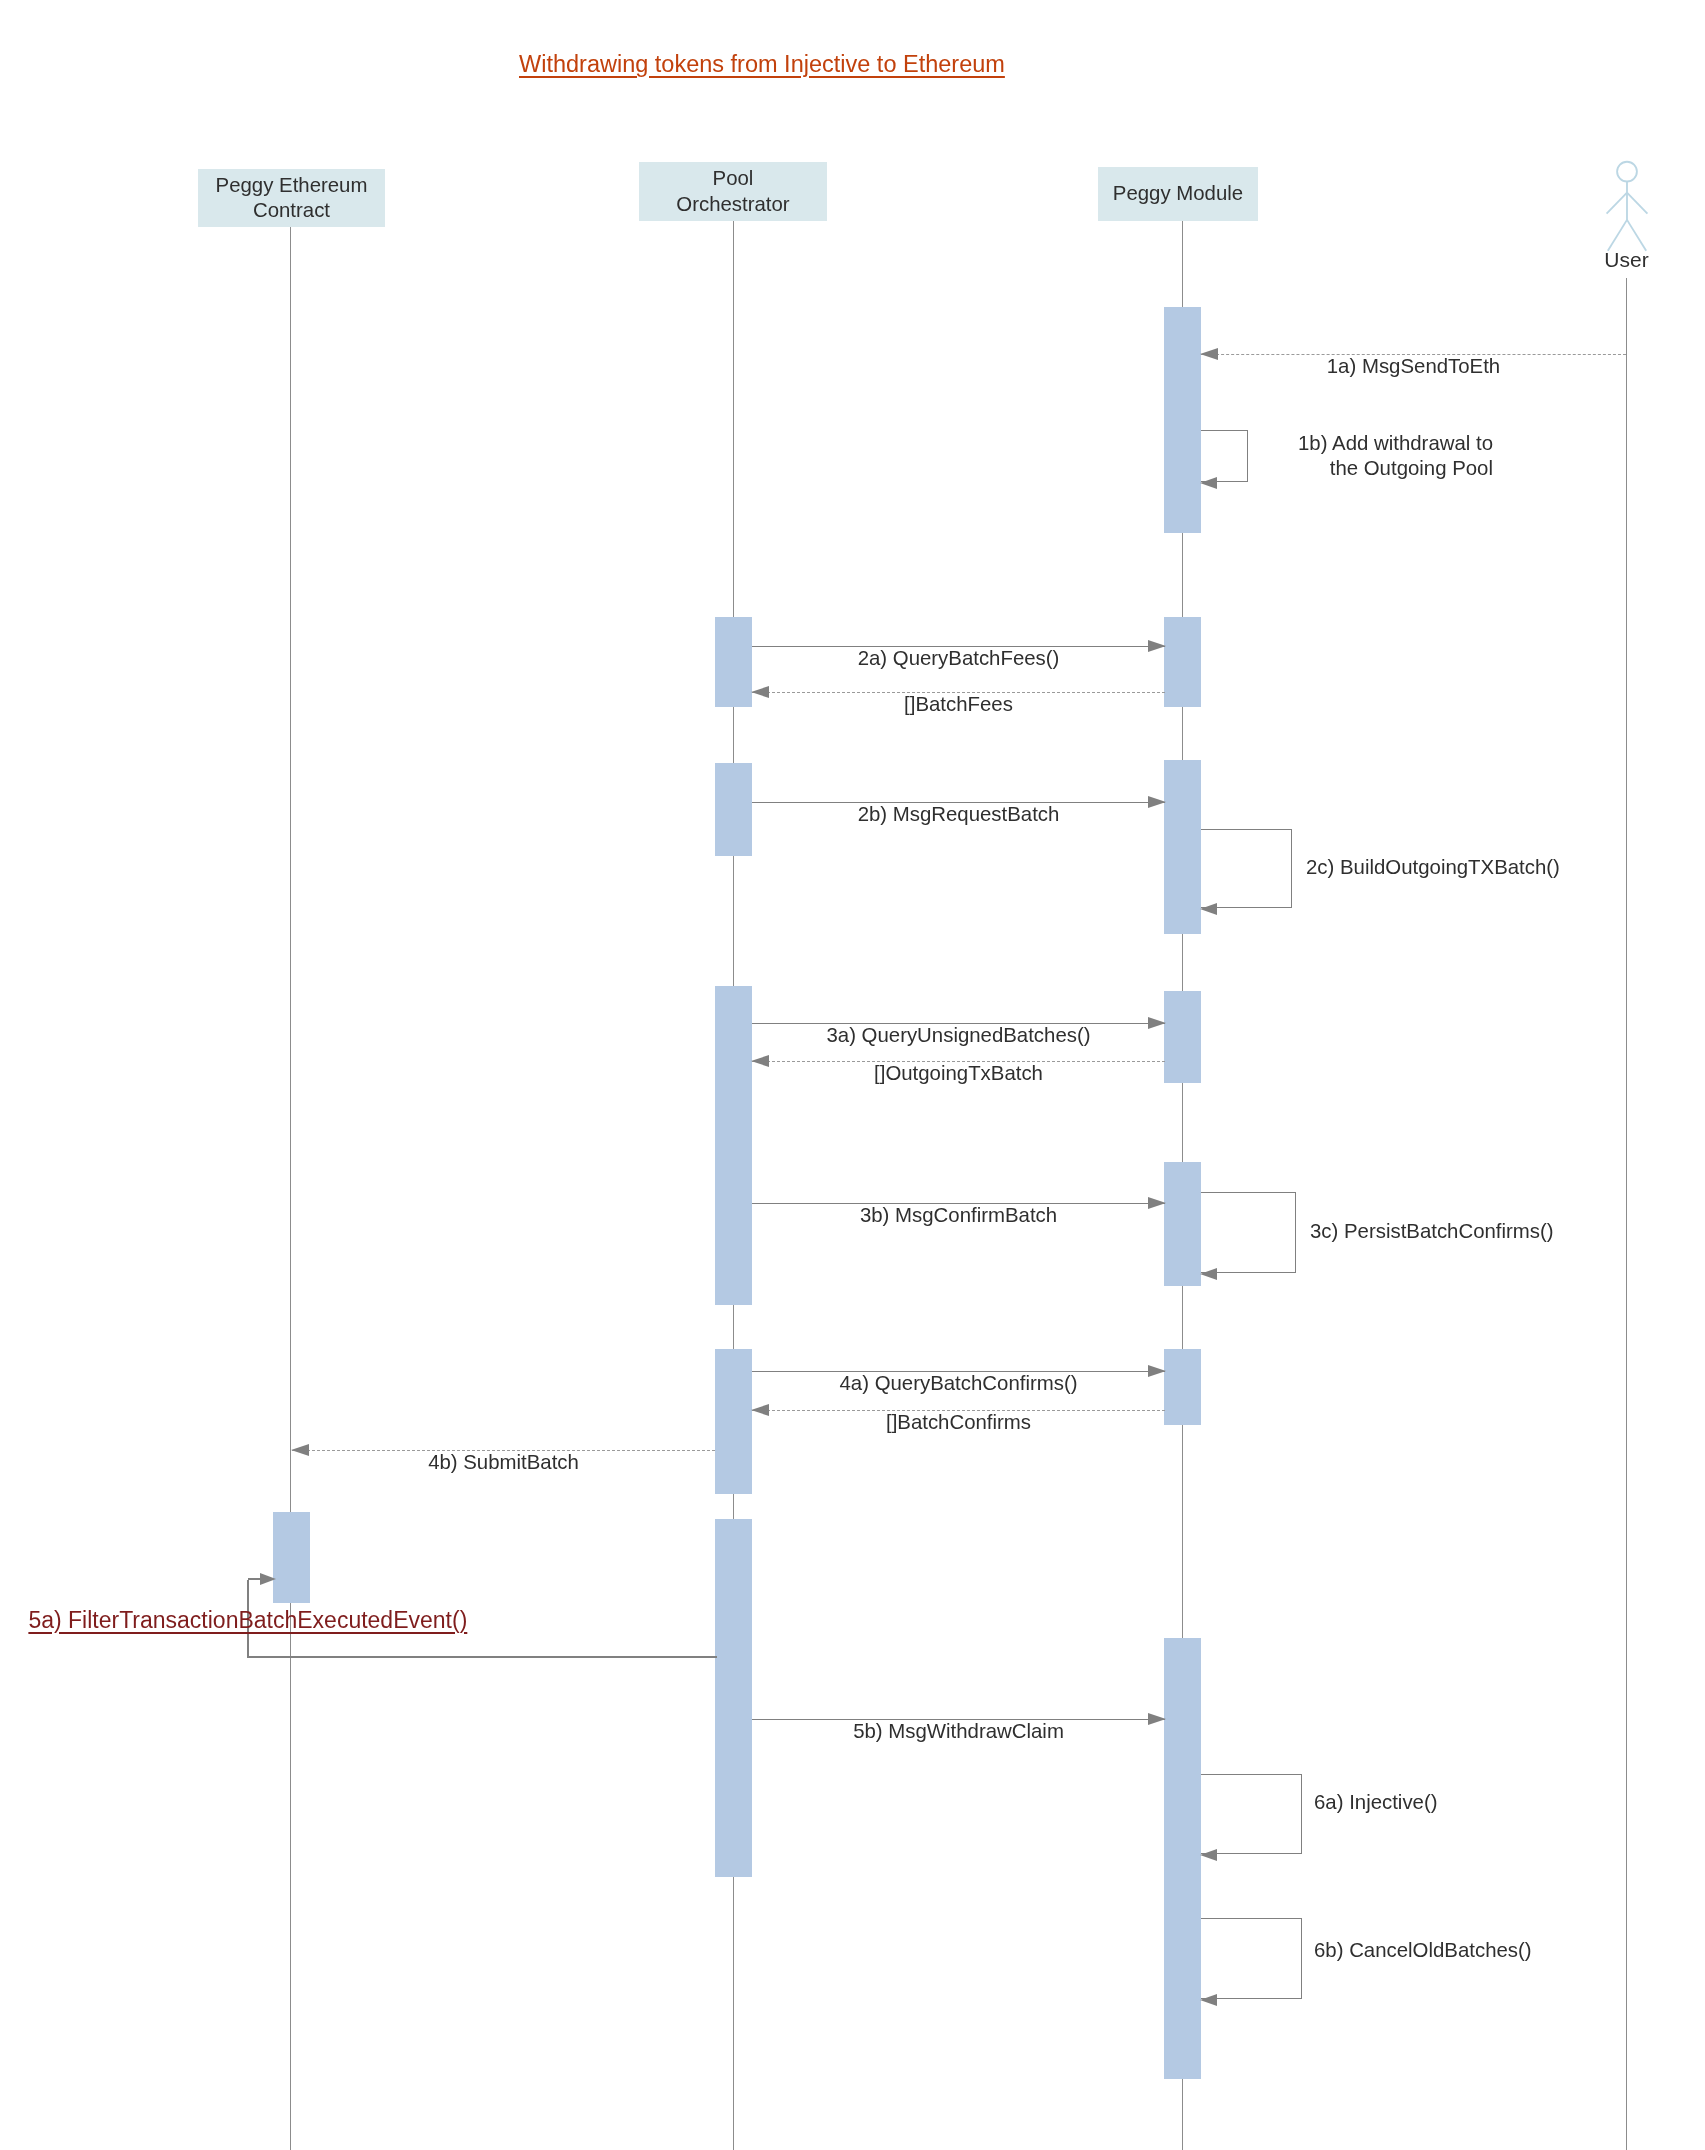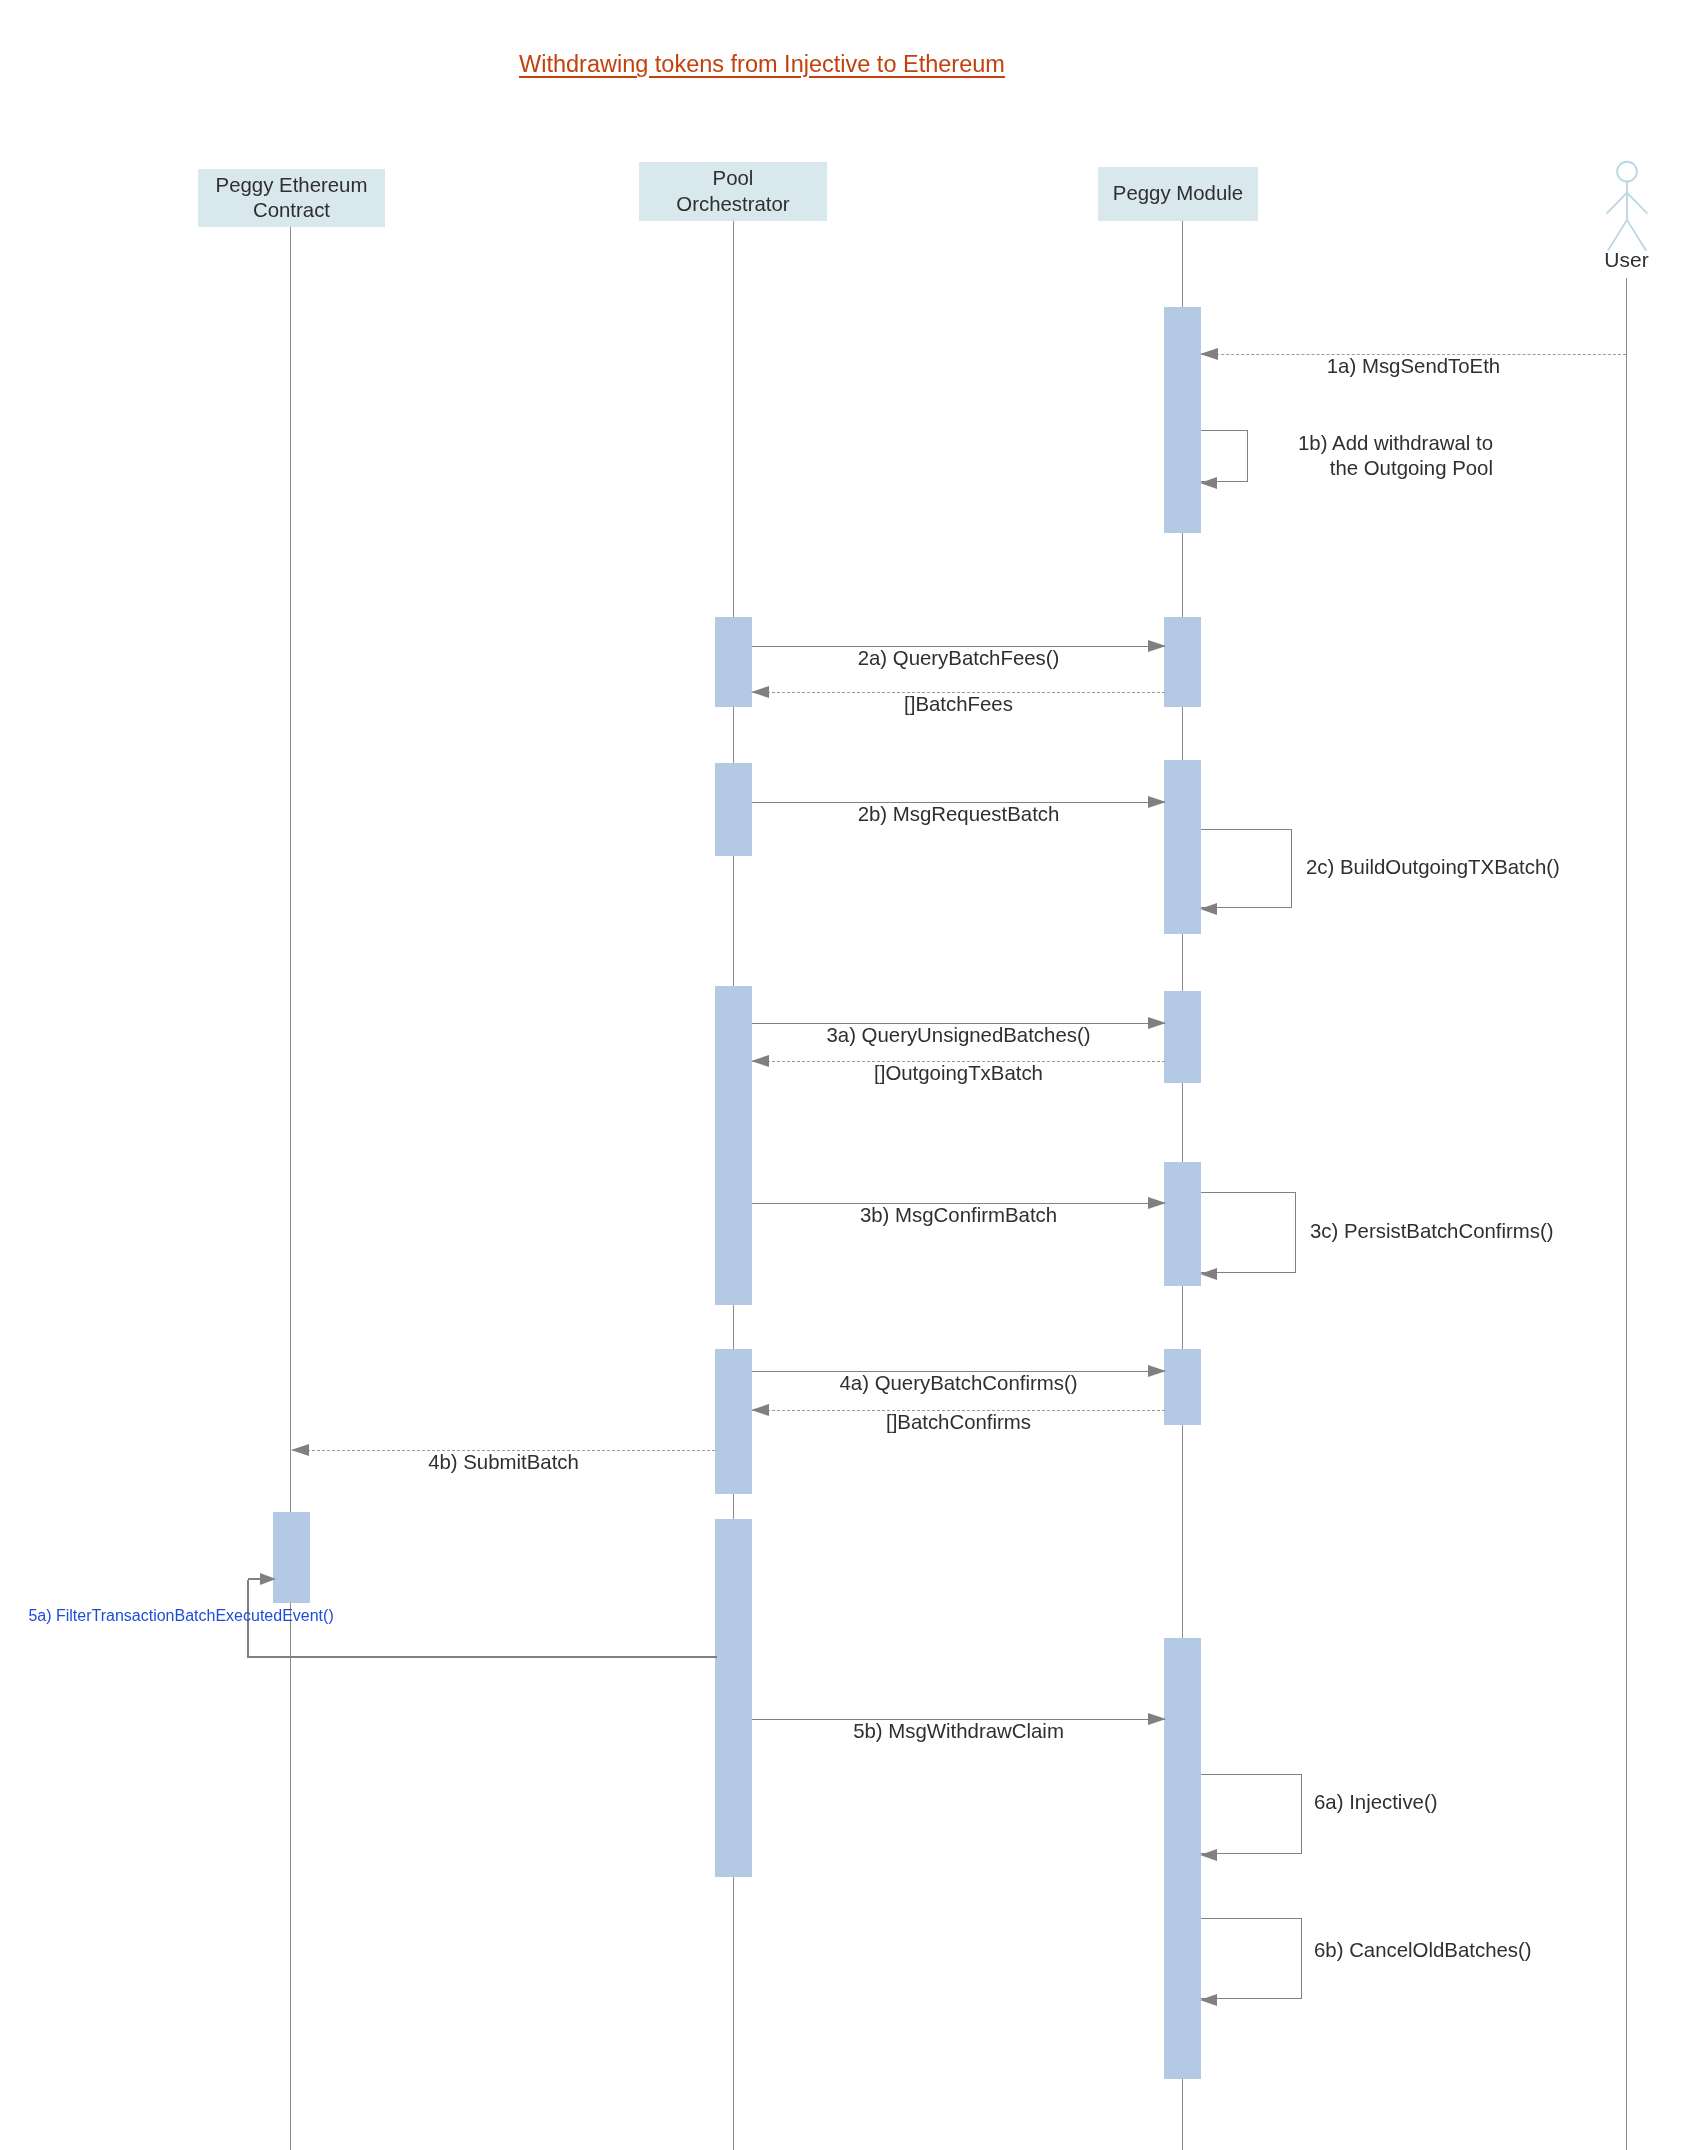--- a/index.html
+++ b/index.html
@@ -27,22 +27,22 @@
     padding:0 7.4px;font-size:20.4px;white-space:nowrap;line-height:1.15;color:#2f2f2f;
   }
   .ah{position:absolute;width:0;height:0;border-top:6.8px solid transparent;border-bottom:6.8px solid transparent;}
   .ah.left{left:-1.2px;top:-7.4px;border-right:18.5px solid #808080;}
   .ah.right{right:-1.2px;top:-7.4px;border-left:18.5px solid #808080;}
   .loop{position:absolute;box-sizing:border-box;border:1.9px solid #808080;border-left:none;}
   .loop .ah{left:-1.2px;bottom:-8px;border-right:17.3px solid #808080;}
   .loop-lbl{position:absolute;font-size:20.4px;white-space:nowrap;color:#2f2f2f;line-height:25px;}
   .seg{position:absolute;background:#808080;}
   .found-lbl{
-    position:absolute;font-size:16px;color:#1d4ed8;white-space:nowrap;
-    text-underline-offset:4.3px;
+    position:absolute;font-size:23px;color:#7f1d1d;white-space:nowrap;
+    text-decoration:underline;text-underline-offset:4.3px;
   }
   .actor-lbl{position:absolute;font-size:21px;color:#2f2f2f;text-align:center;}
 </style>
 </head>
 <body>
 
 <div class="title" style="left:519px;top:51px;">Withdrawing tokens from Injective to Ethereum</div>
 
 <div class="lifeline" style="left:290px;top:227px;height:1924px;"></div>
 <div class="lifeline" style="left:733px;top:221px;height:1930px;"></div>

